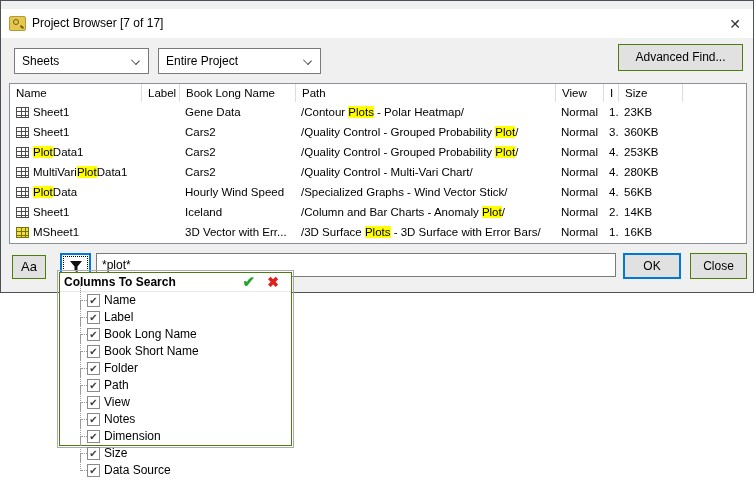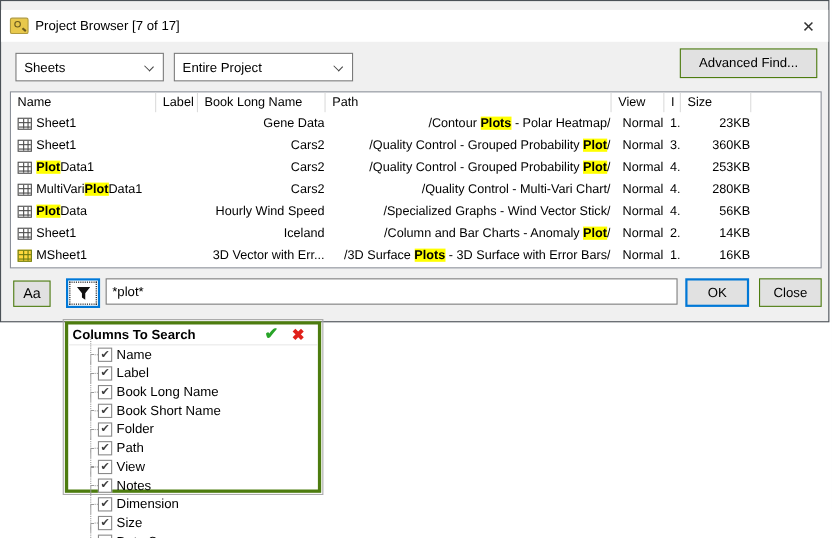--- a/index.html
+++ b/index.html
@@ -30,23 +30,23 @@
 
   
   .table{position:absolute;left:8px;top:82px;width:738px;height:161px;background:#ffffff;
          border:1px solid #8a8f98;overflow:hidden;}
   .thead,.trow{display:grid;grid-template-columns:131px 38px 116px 260px 48px 15px 64px 1fr;}
   .thead{height:18px;}
   .thead .hcell{font-size:11.5px;color:#000;line-height:18px;padding-left:6px;border-left:1px solid #dcdcdc;
                 white-space:nowrap;overflow:hidden;}
   .thead .hcell:first-child{border-left:none;}
   .trow{height:20px;cursor:default;}
-  .trow .cell{font-size:11.5px;color:#000;line-height:20px;padding-left:6px;white-space:nowrap;overflow:hidden;text-align:right;}
+  .trow .cell{font-size:11.5px;color:#000;line-height:20px;padding-left:6px;white-space:nowrap;overflow:hidden;}
   .cell-name{display:flex;align-items:center;gap:4px;}
-  .hl{background:#ffff00;font-weight:bold;}
+  .hl{background:#ffff00;}
   .grid-icon{flex:0 0 auto;width:13px;height:11px;border:1px solid #4d4d4d;
      background:
        linear-gradient(#4d4d4d 0 0) no-repeat 0 3px/100% 1px,
        linear-gradient(#4d4d4d 0 0) no-repeat 0 7px/100% 1px,
        linear-gradient(#4d4d4d 0 0) no-repeat 4px 0/1px 100%,
        linear-gradient(#4d4d4d 0 0) no-repeat 8px 0/1px 100%,
        #ffffff;}
   .grid-icon.matrix{border-color:#6a7a10;
      background:
        linear-gradient(#6a7a10 0 0) no-repeat 0 3px/100% 1px,
@@ -59,22 +59,22 @@
   .aa-btn{position:absolute;left:11px;top:254px;width:34px;height:24px;line-height:22px;font-size:13px;}
   .filter-btn{position:absolute;left:59px;top:252px;width:31px;height:27px;background:#ffffff;
               border:2px solid #0078d7;display:flex;align-items:center;justify-content:center;cursor:pointer;}
   .filter-btn .focus{position:absolute;inset:1px;border:1px dotted #000;}
   .search-input{position:absolute;left:95px;top:252px;width:520px;height:24px;border:1px solid #7a7a7a;
                 font-size:12px;padding:0 5px;background:#fff;color:#000;outline:none;}
   .ok-btn{position:absolute;left:622px;top:252px;width:58px;height:26px;line-height:22px;border:2px solid #0078d7;}
   .close-btn{position:absolute;left:689px;top:252px;width:57px;height:26px;line-height:24px;}
 
   
-  .popup{position:absolute;left:59px;top:292px;width:233px;height:156px;background:#ffffff;
-         border:3px solid #4d7c0f;outline:1px solid #ababab;outline-offset:1px;}
+  .popup{position:absolute;left:59px;top:272px;width:233px;height:174px;background:#ffffff;
+         border:1px solid #4d7c0f;outline:1px solid #ababab;outline-offset:1px;}
   .popup-header{position:relative;height:19px;border-bottom:1px solid #e8e8e8;}
   .popup-title{font-size:12px;font-weight:bold;color:#000;line-height:18px;padding-left:4px;}
   .popup-apply{position:absolute;right:36px;top:0;font-size:15px;font-weight:bold;color:#28a428;line-height:18px;cursor:pointer;}
   .popup-cancel{position:absolute;right:12px;top:0;font-size:14px;font-weight:bold;color:#e0201a;line-height:18px;cursor:pointer;}
   .popup-list{position:relative;}
   .pitem{position:relative;height:17px;padding-left:44px;display:flex;align-items:center;cursor:pointer;}
   .pitem::before{content:"";position:absolute;left:20px;top:-8px;bottom:0;border-left:1px dotted #9a9a9a;}
   .pitem:last-child::before{bottom:8px;}
   .pitem::after{content:"";position:absolute;left:21px;top:8px;width:6px;border-top:1px dotted #9a9a9a;}
   .chk{position:absolute;left:27px;top:2px;width:13px;height:13px;border:1px solid #8a8a8a;background:#fff;

